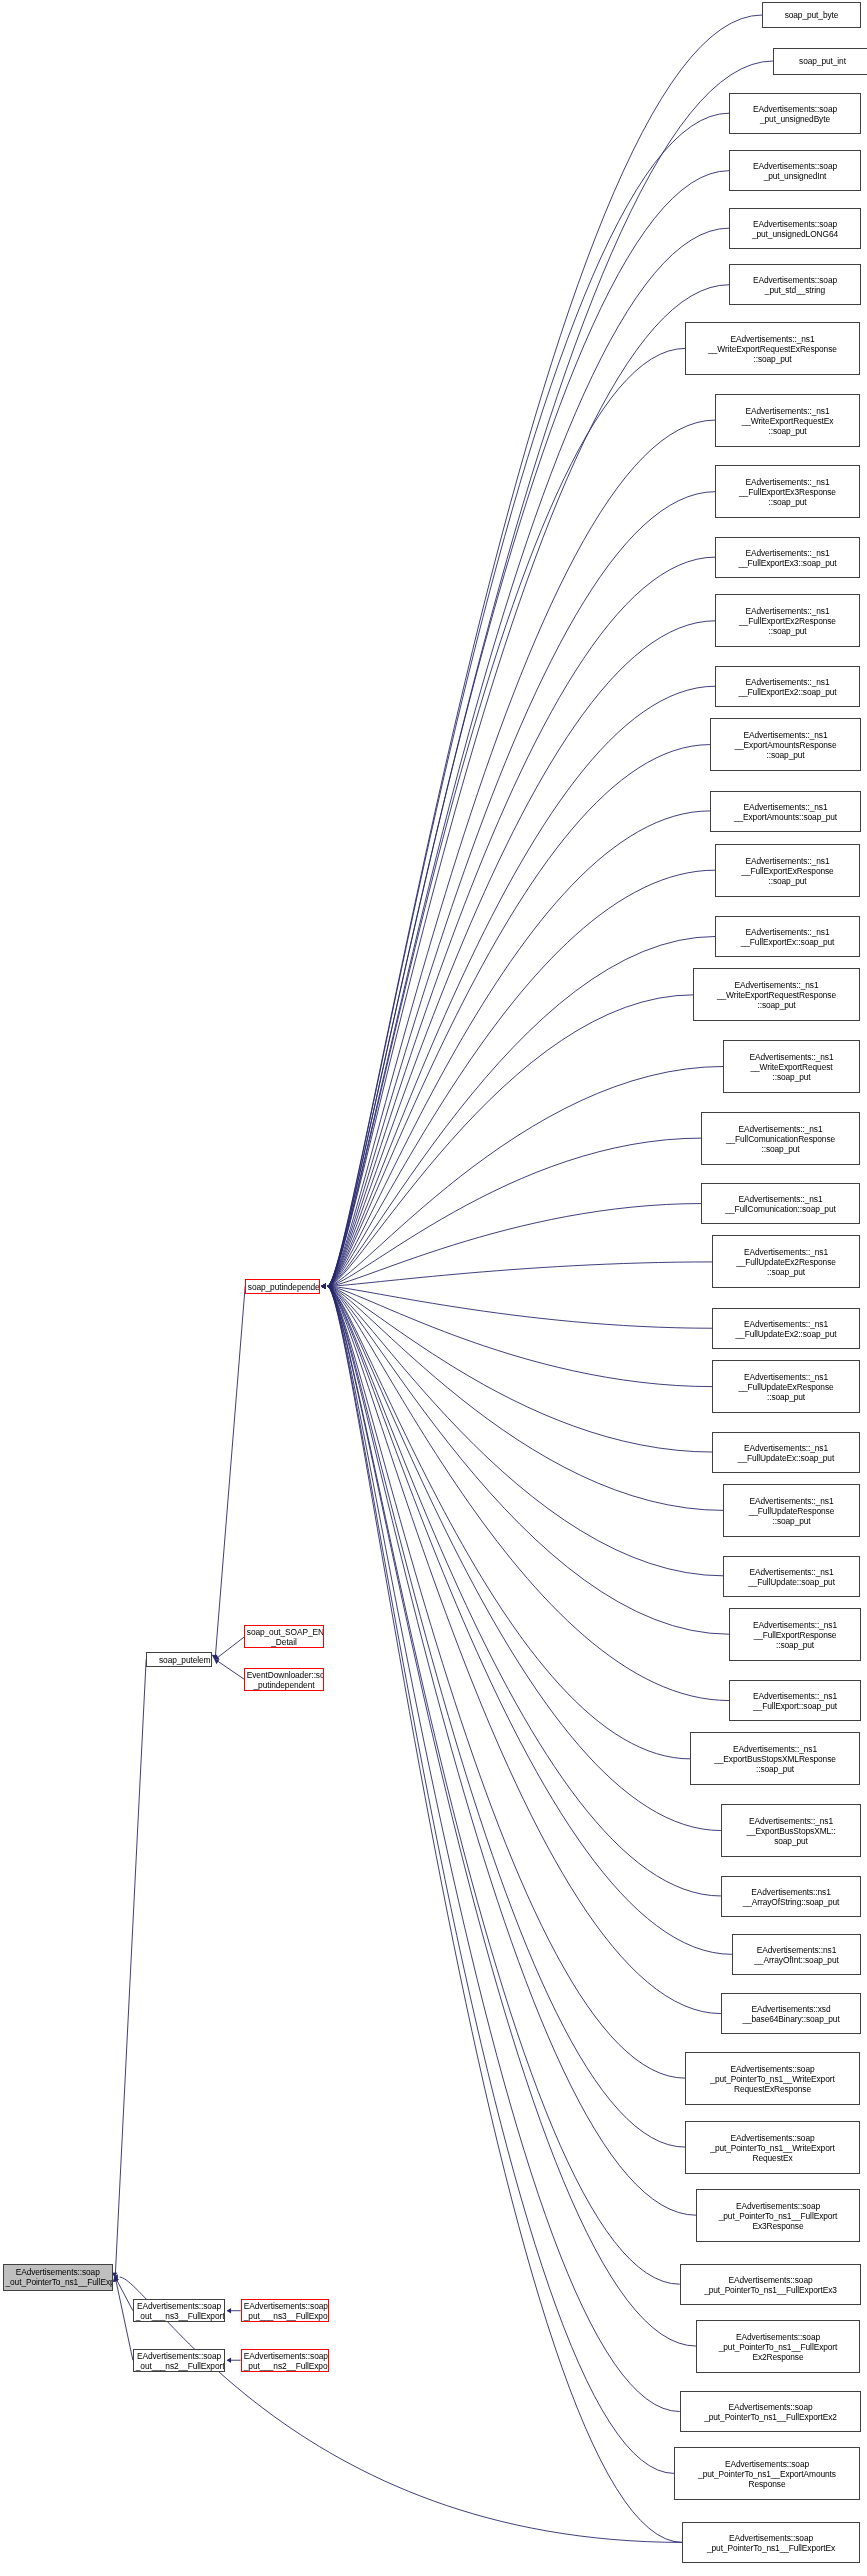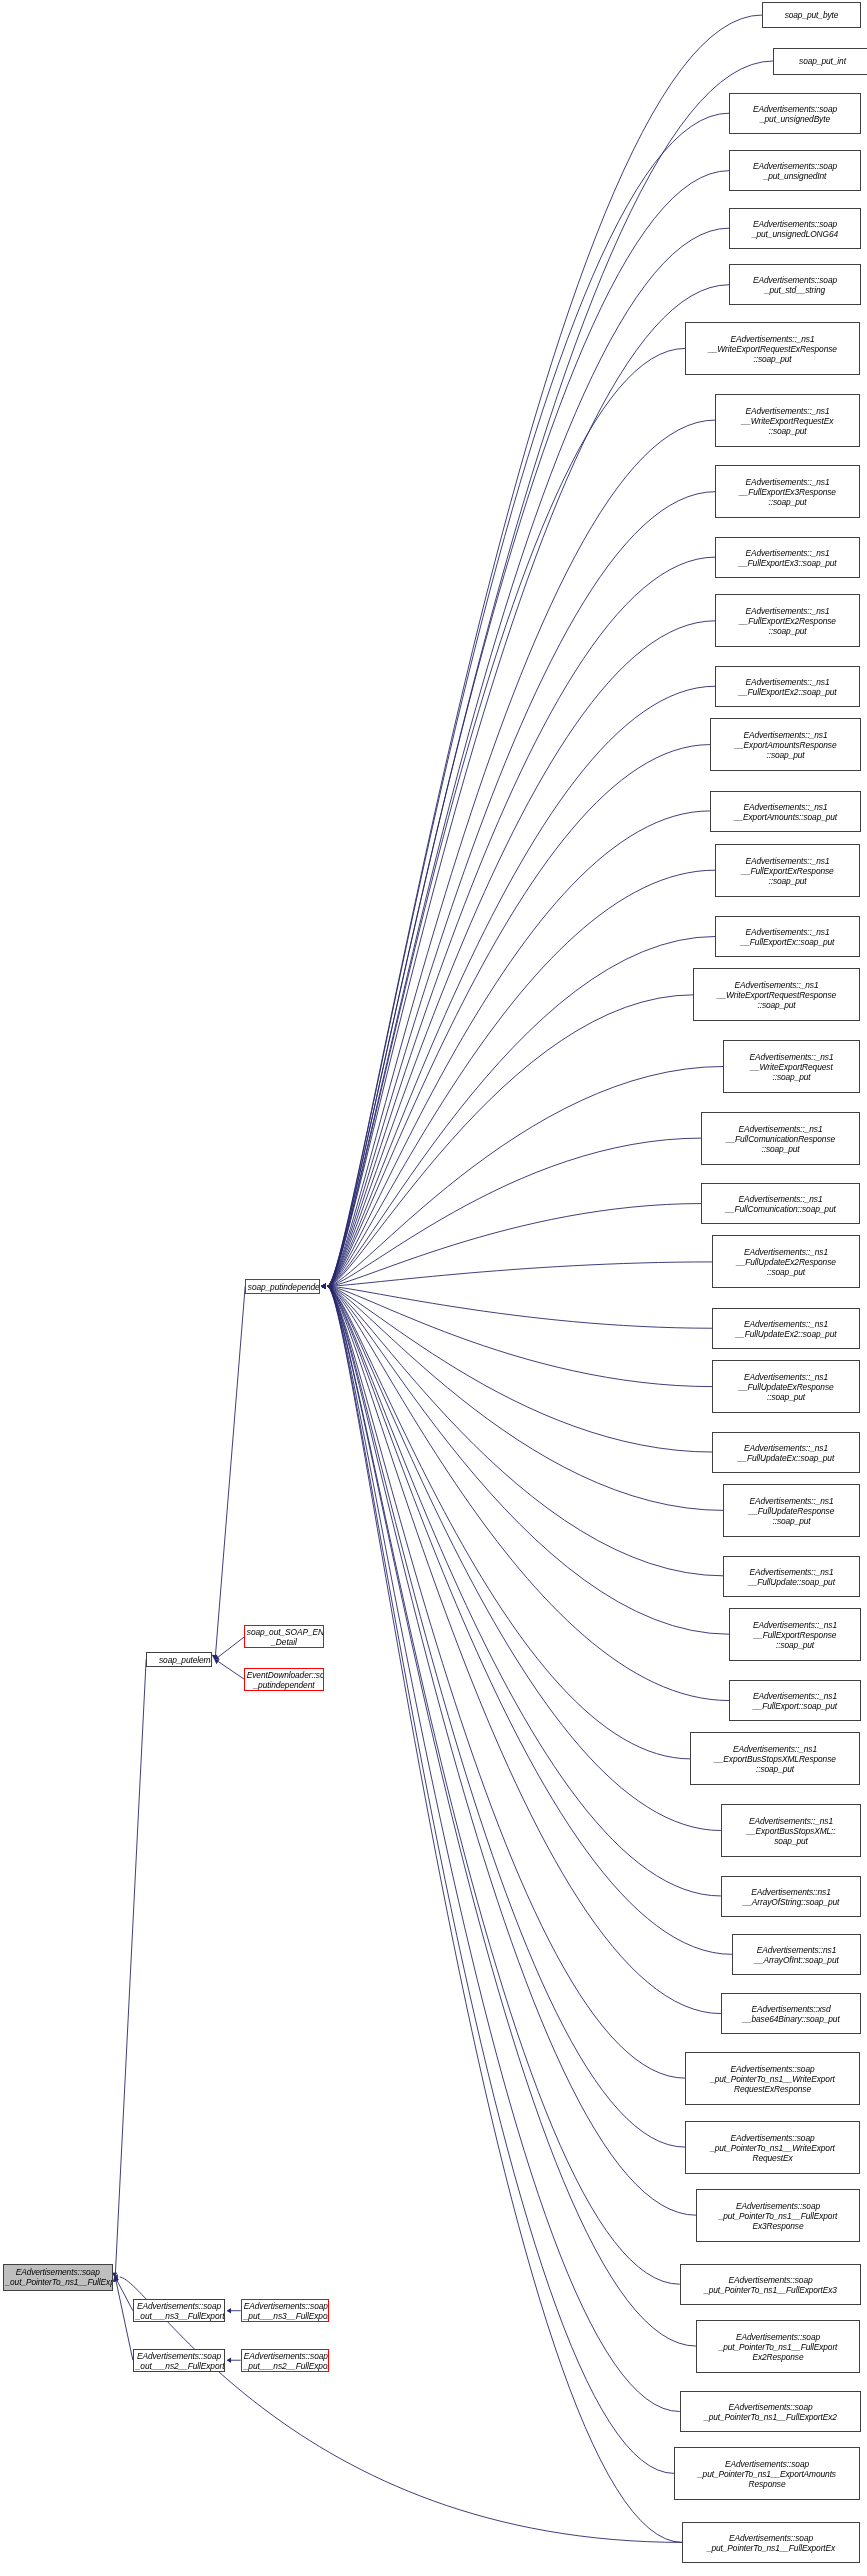--- a/index.html
+++ b/index.html
@@ -15,21 +15,20 @@
     align-items:center;
     justify-content:center;
     text-align:center;
     font-size:8.4px;
     line-height:10px;
     color:#000;
     letter-spacing:-0.1px;
     white-space:pre-line;
     padding:0.9px 1.8px;
     overflow:hidden;
-    font-style:italic;
   }
   .node.red{border:0.9px solid #ff0000;}
   .node.root{background:#bfbfbf;border:0.9px solid #404040;}
   .node span{display:block;width:100%;}
 </style>
 </head>
 <body>
 
 <div id="canvas">
   <svg id="edges" viewBox="0 0 981 2913">

